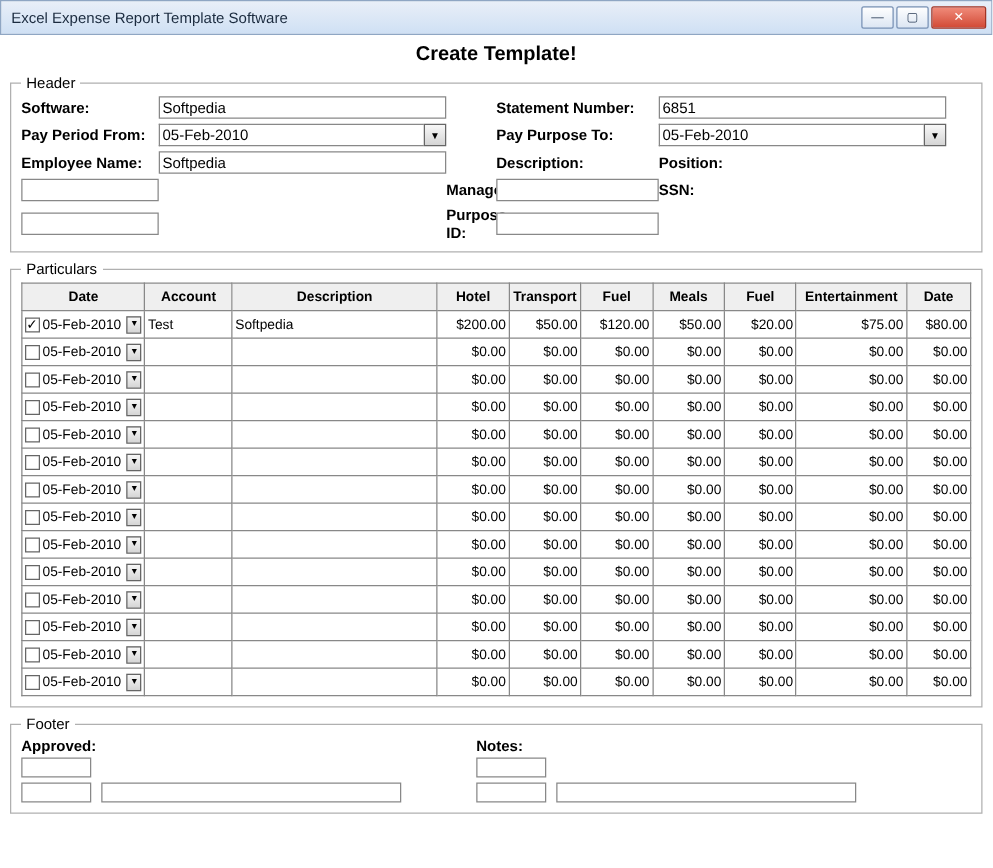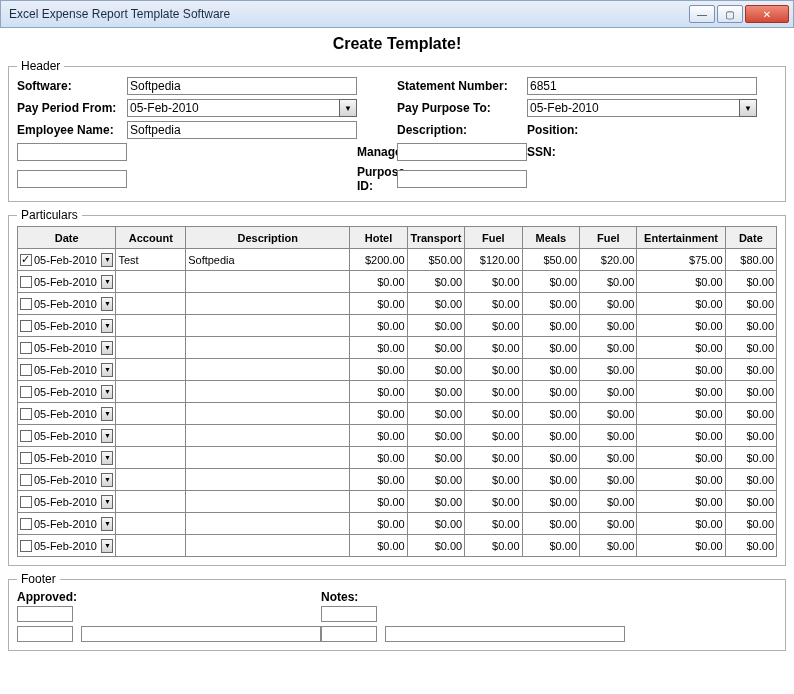--- a/index.html
+++ b/index.html
@@ -40,21 +40,21 @@
 col.c-ent { width:86px; }
 col.c-misc { width:50px; }
 
 .date-cell { display:flex; align-items:center; height:100%; }
 .chk { width:12px; height:12px; border:1px solid #666; display:inline-block; margin-right:2px; background:#fff; position:relative; }
 .chk.on::after { content:"✓"; position:absolute; top:-2px; left:0; font-size:11px; }
 .date-txt { flex:1; font-size:11px; }
 .mini-dd { width:12px; height:14px; border:1px solid #666; background:linear-gradient(#f7f7f7,#d5d5d5); display:flex; align-items:center; justify-content:center; font-size:7px; }
 
 
-.ftrow { display:flex; }
+.ftrow { display:flex; gap:60px; }
 .ftcol .ftlbl { font-size:12px; font-weight:bold; margin-bottom:2px; }
 .ftlines { display:flex; flex-direction:column; gap:4px; }
 .ftlines .line-short { width:56px; height:16px; border:1px solid #888; background:#fff; }
 .ftlines .line-long { width:240px; height:16px; border:1px solid #888; background:#fff; margin-left:8px; }
 .ftstack { display:flex; align-items:flex-end; }
 </style>
 </head>
 <body>
 
 <div class="titlebar">

